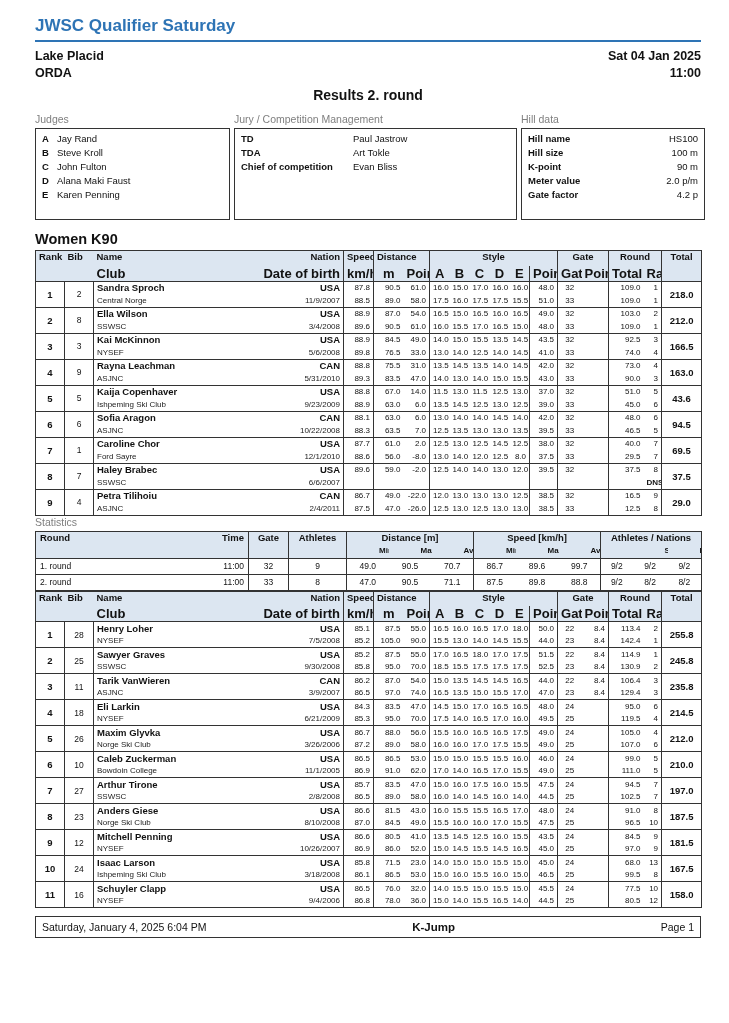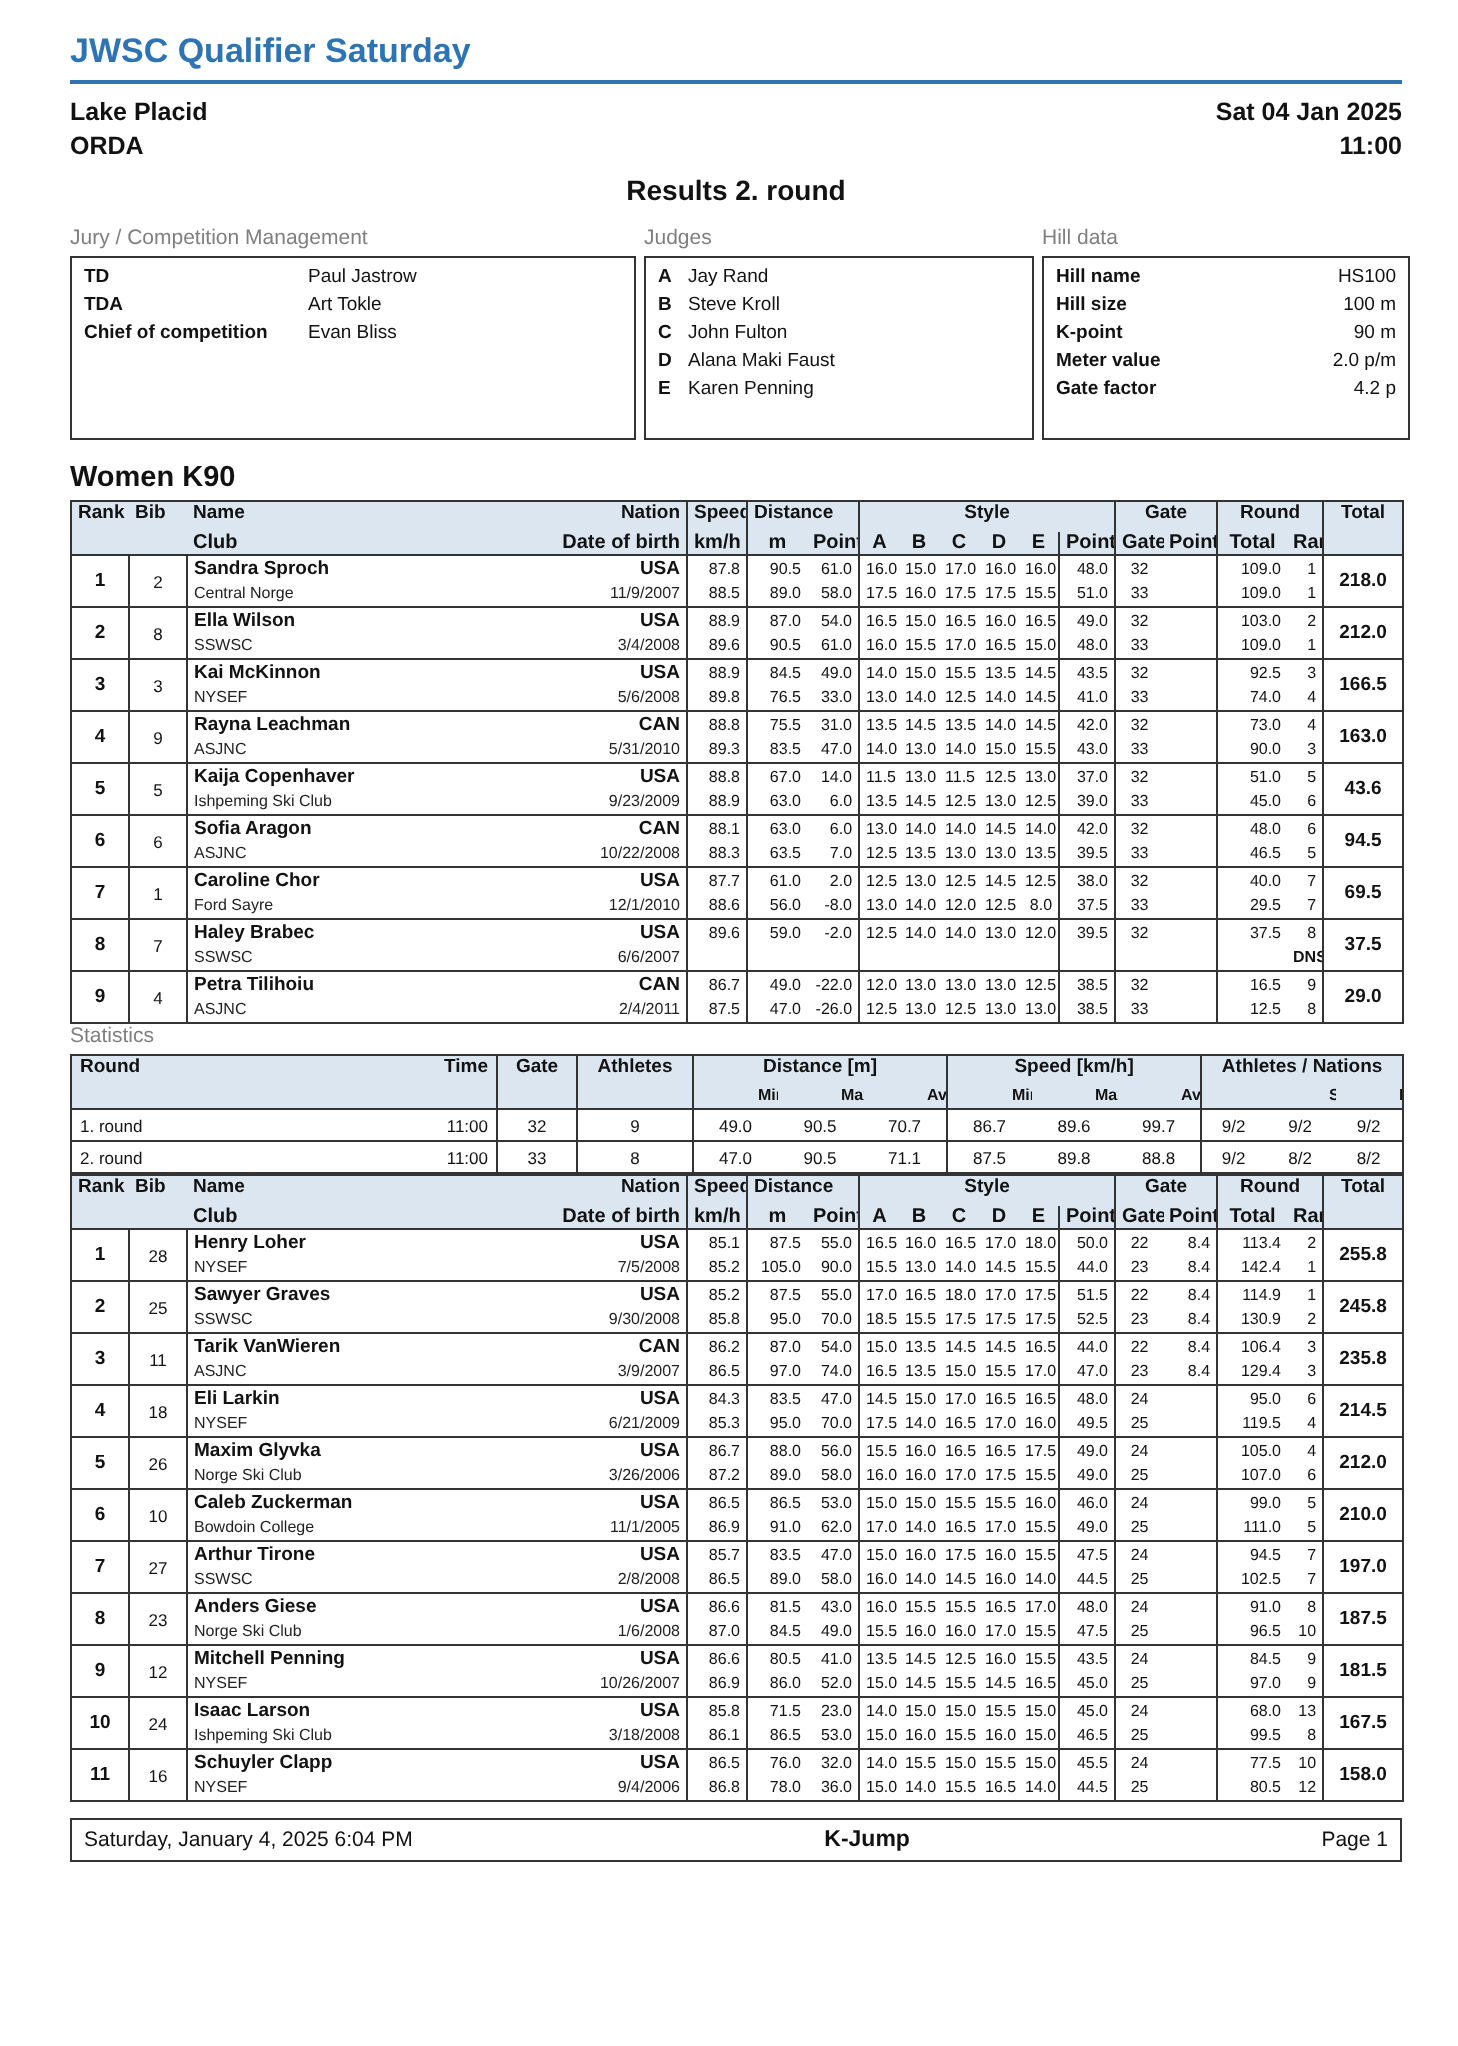--- a/index.html
+++ b/index.html
@@ -27,21 +27,21 @@
   .jury .k{ width:112px; flex:none; }
   .judges .k{ width:15px; flex:none; }
   .hill .kv{ justify-content:space-between; }
 
   
   .tbl-heading{ font-size:14.5px; font-weight:bold; margin:11px 0 3px 0; }
   table.results{ border-collapse:collapse; table-layout:fixed; width:666px; border:1px solid #333; }
   table.results th, table.results td{ padding:0 3px; margin:0; white-space:nowrap; overflow:hidden; }
   table.results thead th{ background:#dce6f1; }
   table.results thead tr.h1 th{ font-size:9.5px; font-weight:bold; height:15px; vertical-align:top; }
-  table.results thead tr.h2 th{ font-size:10px; font-weight:bold; height:12px; vertical-align:top; }
+  table.results thead tr.h2 th{ font-size:13px; font-weight:bold; height:12px; vertical-align:top; }
   table.results thead{ border-bottom:1px solid #333; }
   .bR{ border-right:1px solid #333; }
   tr.l1 td{ height:13px; font-size:8px; }
   tr.l2 td{ height:13px; font-size:8px; border-bottom:1px solid #333; }
   tr.l1 td[rowspan]{ border-bottom:1px solid #333; }
   .c-rank{ text-align:center; font-weight:bold; font-size:9.5px !important; }
   .c-bib{ text-align:center; font-size:8.5px !important; }
   .c-name{ }
   .c-name .cw{ display:flex; justify-content:space-between; align-items:baseline; }
   .c-name .nm{ font-weight:bold; font-size:9.5px; }
@@ -83,37 +83,20 @@
     <span>Sat 04 Jan 2025</span>
   </div>
   <div class="hrow">
     <span>ORDA</span>
     <span>11:00</span>
   </div>
 
   <div class="subtitle">Results 2. round</div>
 
   <div class="boxes">
-    <div style="width:283px">
-      <div class="sec-heading">Jury / Competition Management</div>
-      <div class="obox jury">
-        <div class="kv">
-            <span class="k">TD</span>
-            <span>Paul Jastrow</span>
-          </div>
-        <div class="kv">
-            <span class="k">TDA</span>
-            <span>Art Tokle</span>
-          </div>
-        <div class="kv">
-            <span class="k">Chief of competition</span>
-            <span>Evan Bliss</span>
-          </div>
-      </div>
-    </div>
     <div style="width:195px">
       <div class="sec-heading">Judges</div>
       <div class="obox judges">
         <div class="kv">
             <span class="k">A</span>
             <span>Jay Rand</span>
           </div>
         <div class="kv">
             <span class="k">B</span>
             <span>Steve Kroll</span>
@@ -122,20 +105,37 @@
             <span class="k">C</span>
             <span>John Fulton</span>
           </div>
         <div class="kv">
             <span class="k">D</span>
             <span>Alana Maki Faust</span>
           </div>
         <div class="kv">
             <span class="k">E</span>
             <span>Karen Penning</span>
+          </div>
+      </div>
+    </div>
+    <div style="width:283px">
+      <div class="sec-heading">Jury / Competition Management</div>
+      <div class="obox jury">
+        <div class="kv">
+            <span class="k">TD</span>
+            <span>Paul Jastrow</span>
+          </div>
+        <div class="kv">
+            <span class="k">TDA</span>
+            <span>Art Tokle</span>
+          </div>
+        <div class="kv">
+            <span class="k">Chief of competition</span>
+            <span>Evan Bliss</span>
           </div>
       </div>
     </div>
     <div style="width:184px">
       <div class="sec-heading">Hill data</div>
       <div class="obox hill">
         <div class="kv">
             <span class="k">Hill name</span>
             <span>HS100</span>
           </div>
@@ -1108,21 +1108,21 @@
           <td class="c-gate">24</td>
           <td class="c-gpts bR"></td>
           <td class="c-rtot">91.0</td>
           <td class="c-rrank bR">8</td>
           <td class="c-total" rowspan="2">187.5</td>
         </tr>
         <tr class="l2">
           <td class="c-name bR">
             <div class="cw">
               <span class="club">Norge Ski Club</span>
-              <span class="dob">1/6/2008</span>
+              <span class="dob">8/10/2008</span>
             </div>
           </td>
           <td class="c-speed bR">87.0</td>
           <td class="c-m">84.5</td>
           <td class="c-mpts bR">49.0</td>
           <td class="c-a">15.5</td>
           <td class="c-b">16.0</td>
           <td class="c-c">16.0</td>
           <td class="c-d">17.0</td>
           <td class="c-e bR">15.5</td>

